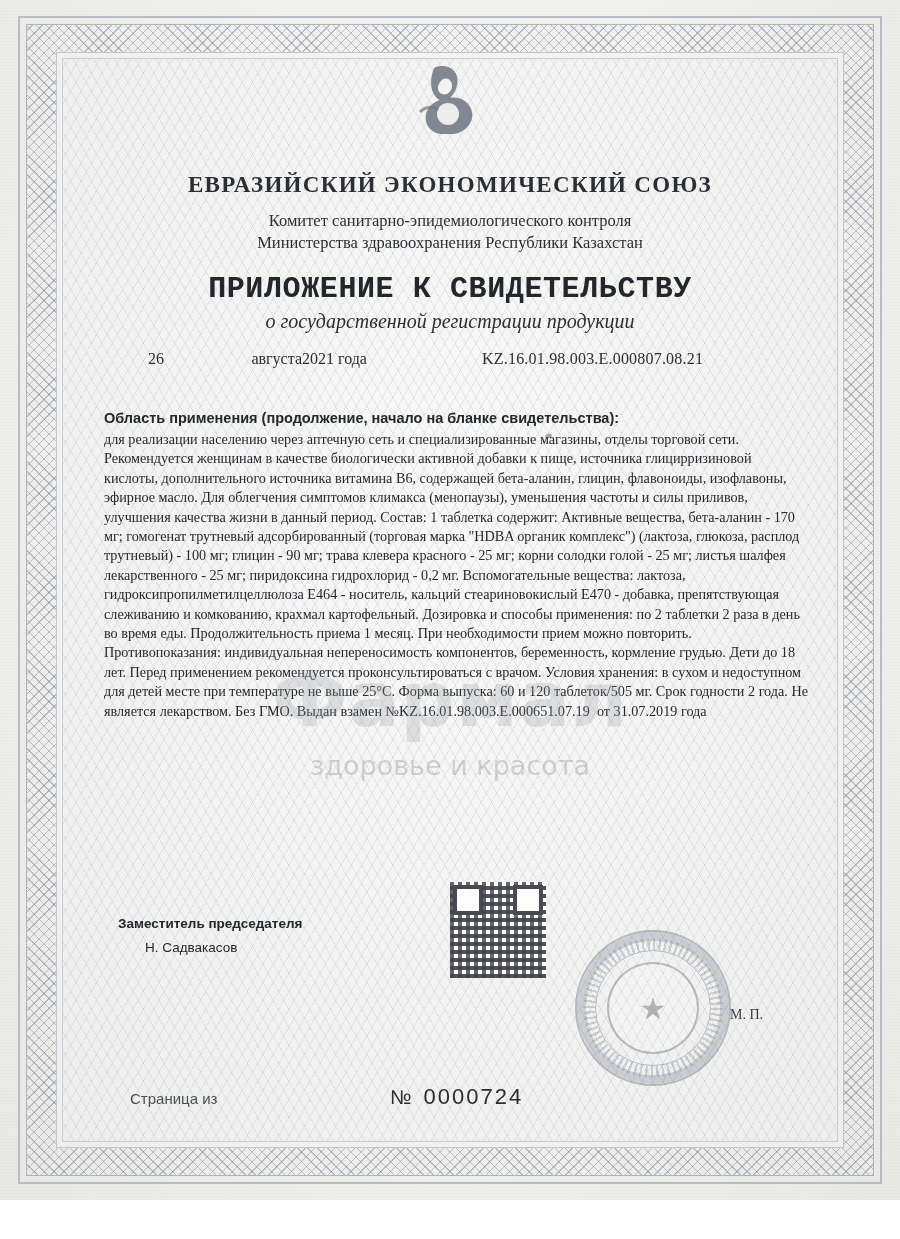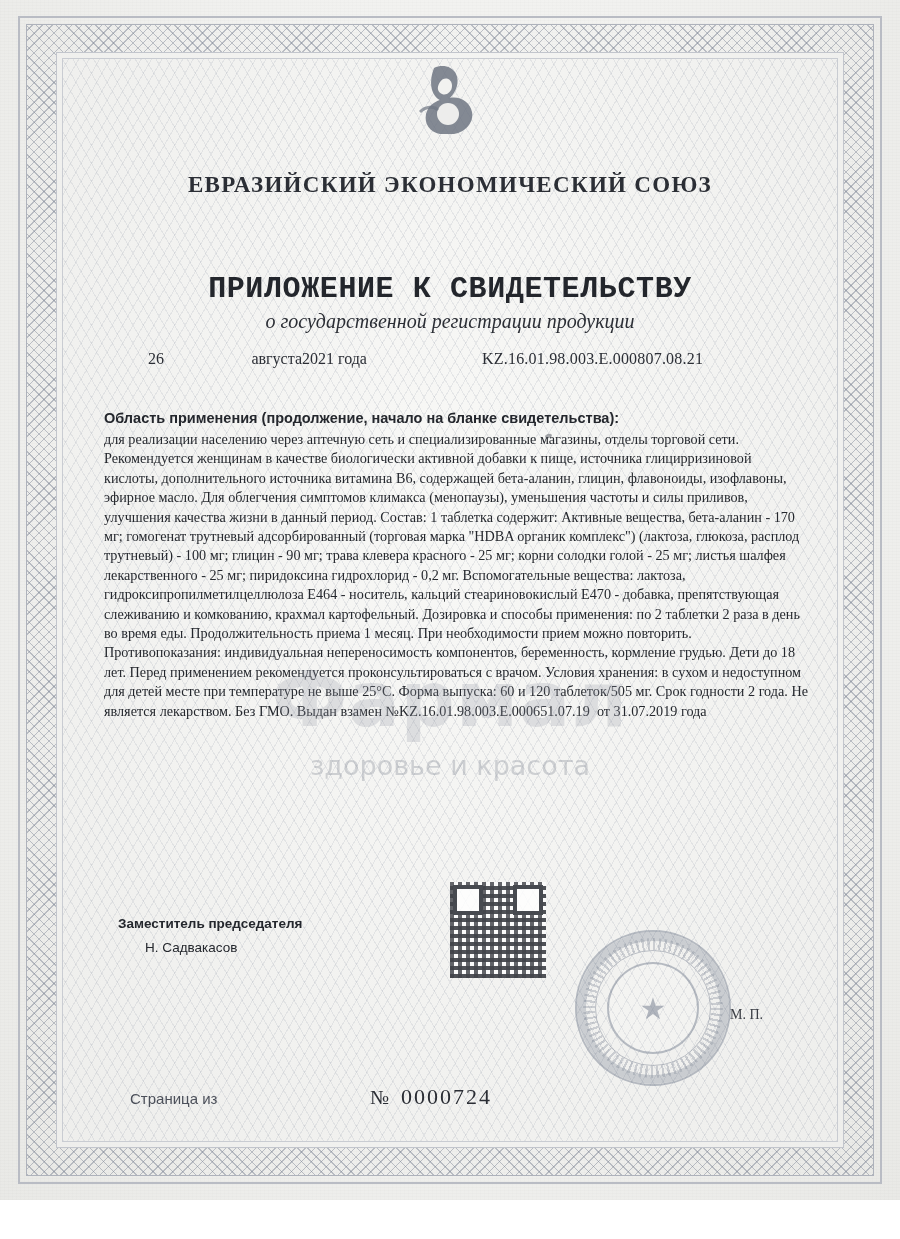--- a/index.html
+++ b/index.html
@@ -312,24 +312,25 @@
     display: flex;
     align-items: baseline;
   }
   .page-of {
     font-family: "Liberation Sans", sans-serif;
     font-size: 15px;
     color: #4c505a;
     width: 240px;
   }
   .serial {
-    font-family: Liberation Serif, serif;
+    font-family: Liberation Sans, sans-serif;
     font-size: 22px;
     letter-spacing: 2px;
     color: #2a2d34;
+    margin-left: 20px;
   }
   .serial .hash { margin-right: 10px; font-size: 20px; }
 
   
   .speck {
     position: absolute;
     left: 475px;
     top: 372px;
     width: 7px;
     height: 4px;
@@ -357,20 +358,24 @@
       <svg viewBox="0 0 120 86" width="120" height="86" aria-hidden="true">
         <path d="M44 6 C52 2, 62 4, 66 12 C70 20, 66 30, 60 36 C70 34, 80 40, 82 50 C84 60, 76 70, 64 72 L50 72 C40 70, 34 62, 36 52 C38 44, 44 40, 50 38 C42 34, 38 22, 44 6 Z" fill="#6f7683" opacity="0.85"></path>
         <path d="M50 20 C54 14, 62 16, 62 24 C62 30, 56 34, 52 32 C48 30, 46 26, 50 20 Z" fill="#f2f2f0"></path>
         <circle cx="58" cy="52" r="11" fill="#f2f2f0" opacity="0.95"></circle>
         <path d="M30 50 C36 44, 44 44, 48 48" stroke="#6f7683" stroke-width="3" fill="none" opacity="0.7"></path>
       </svg>
     </div>
 
     <div class="org-title">ЕВРАЗИЙСКИЙ ЭКОНОМИЧЕСКИЙ СОЮЗ</div>
 
+    <div class="committee">
+      <div>Комитет санитарно-эпидемиологического контроля</div>
+      <div>Министерства здравоохранения Республики Казахстан</div>
+    </div>
 
     <div class="doc-title">ПРИЛОЖЕНИЕ К СВИДЕТЕЛЬСТВУ</div>
     <div class="doc-subtitle">о государственной регистрации продукции</div>
 
     <div class="meta-row">
       <span class="meta-day">26</span>
       <span class="meta-month">августа</span>
       <span class="meta-year">2021 года</span>
       <span class="meta-number">KZ.16.01.98.003.Е.000807.08.21</span>
     </div>

